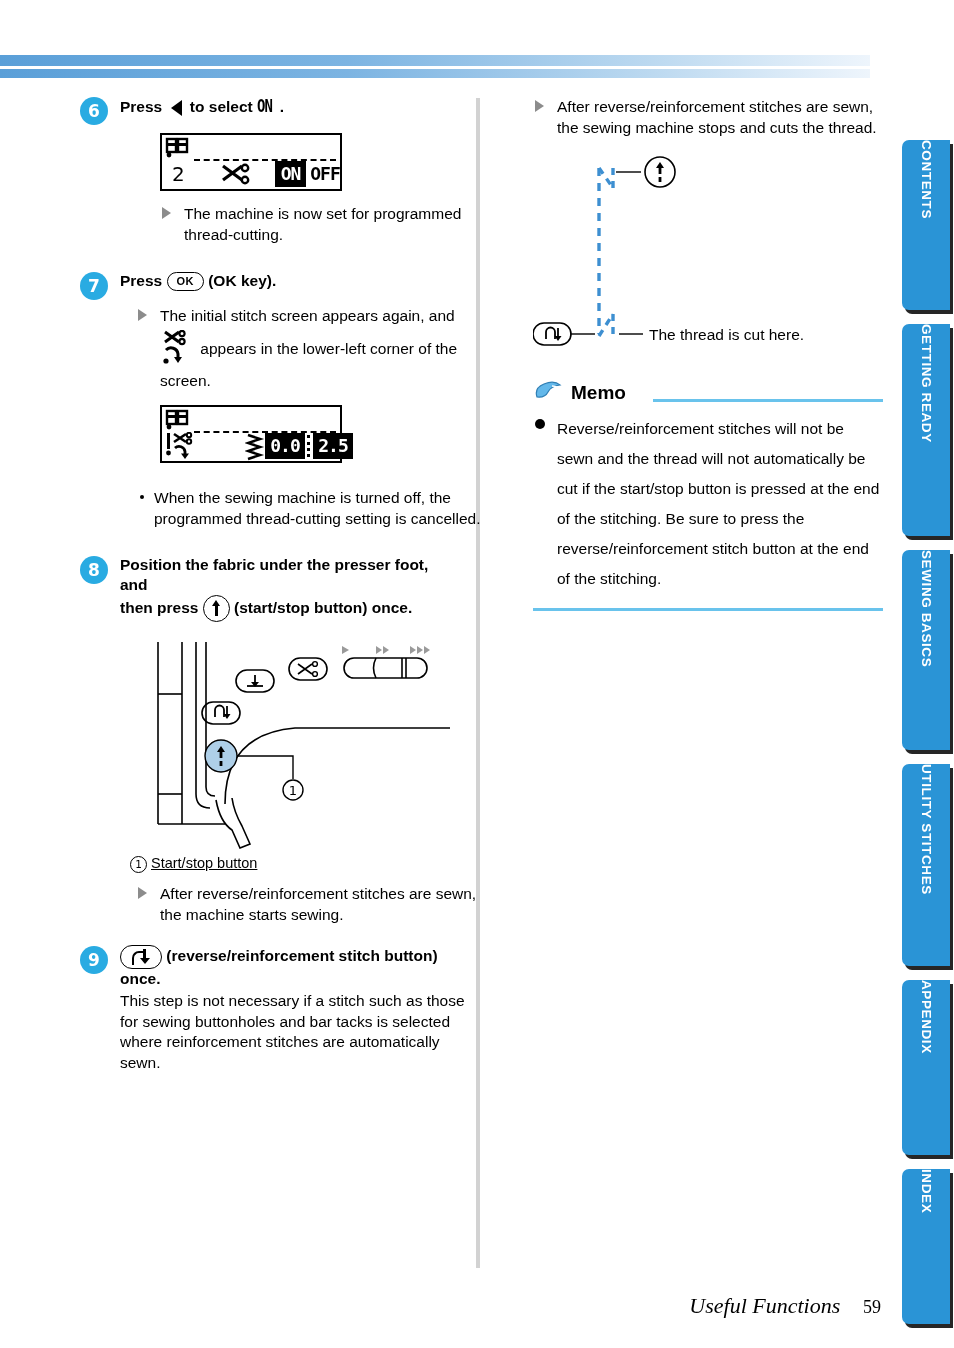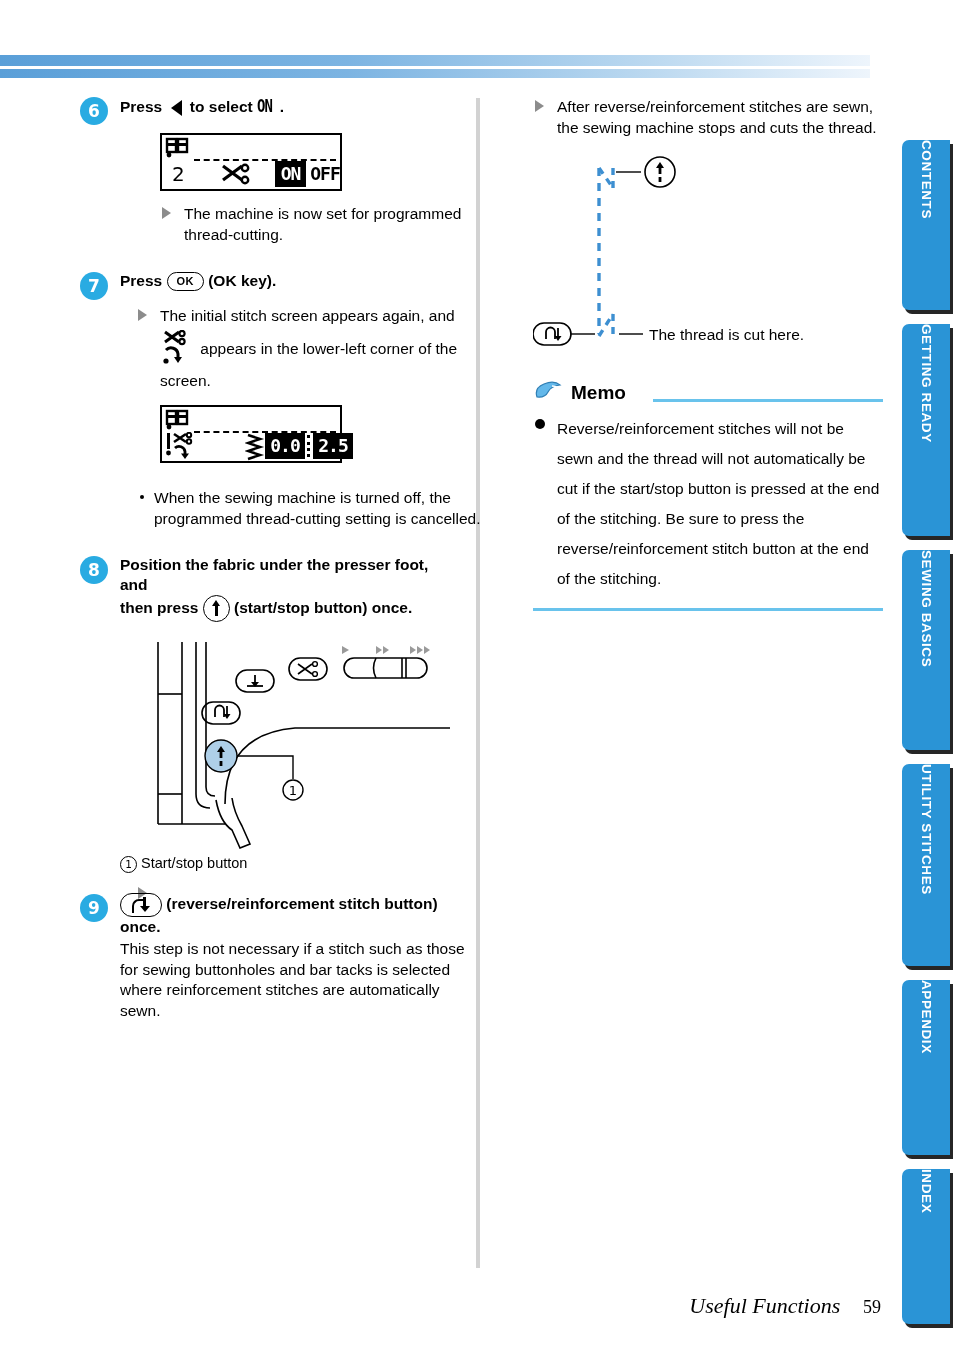--- a/index.html
+++ b/index.html
@@ -605,26 +605,27 @@
           <rect x="89.6" y="117" width="2.8" height="7" fill="#000"></rect>
           <rect x="89.6" y="127" width="2.8" height="5" fill="#000"></rect>
         </g>
 
         <path d="M107 122 L163 122 L163 145" stroke="#000" stroke-width="1.4" fill="none"></path>
         <circle cx="163" cy="156" r="10" fill="none" stroke="#000" stroke-width="1.4"></circle>
         <text x="163" y="161" font-family="DejaVu Sans, sans-serif" font-size="13" text-anchor="middle" fill="#000">1</text>
       </svg>
     </div>
 
-    <div class="fig-caption" style="">
+    <div class="fig-caption" style="margin-left:10px;text-decoration:underline;">
       <span class="circ-num">1</span><span>Start/stop button</span>
     </div>
 
     <div class="arrow-row" style="margin-left:16px; margin-top:10px; width:330px;">
       <span class="tri"></span>
+      <span>After reverse/reinforcement stitches are sewn, the machine starts sewing.</span>
     </div>
   </div>
 
   <div class="step" style="margin-top:20px;">
     <div class="step-num">9</div>
     <div class="step-title">
       <div>
         <span class="key-oval-wide g-reverse">
           <span class="hook"></span><span class="shaft"></span><span class="head"></span>
         </span>

